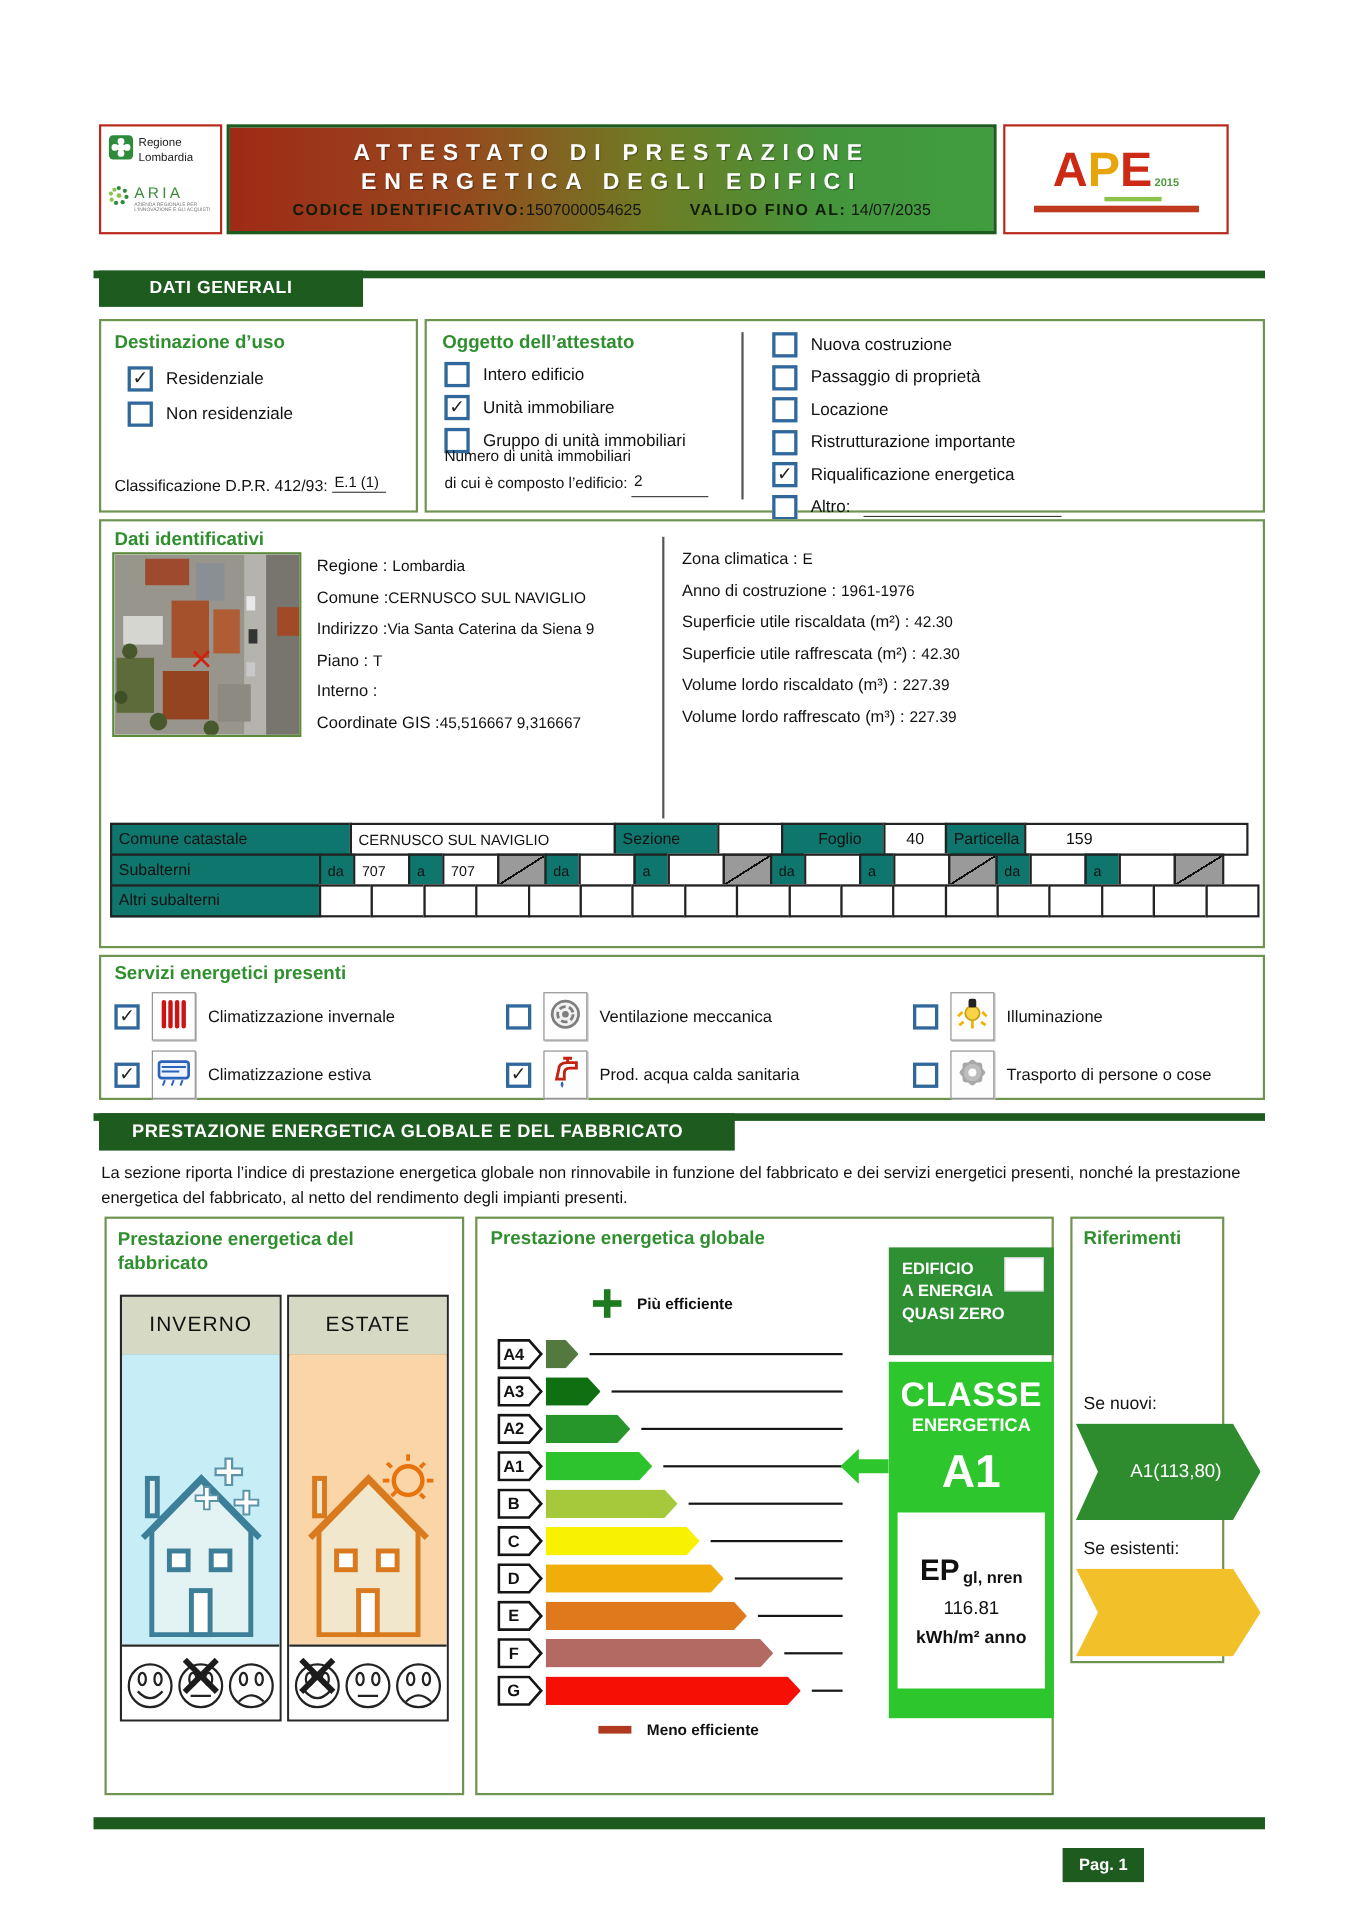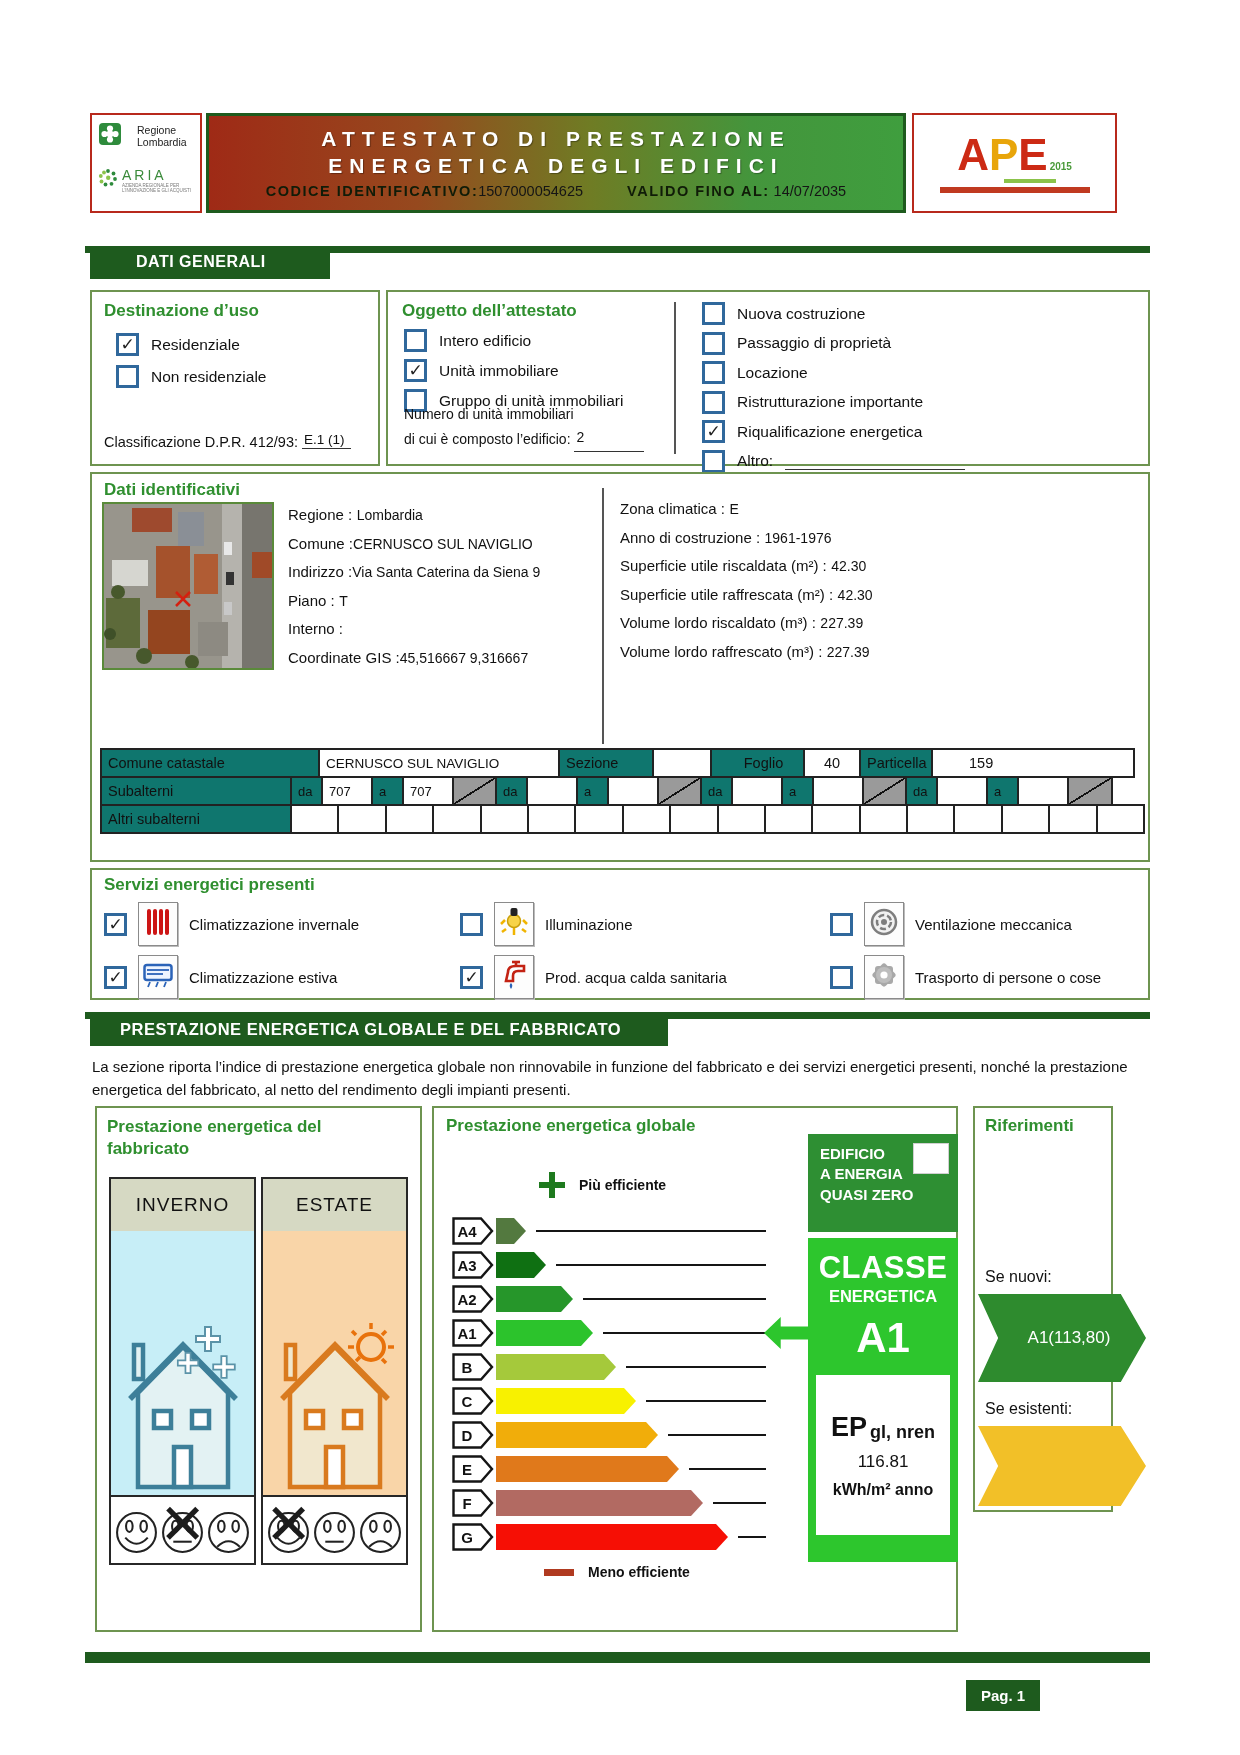--- a/index.html
+++ b/index.html
@@ -43,21 +43,21 @@
   .facestrip{position:absolute;left:0;right:0;bottom:0;height:66px;border-top:2px solid #272727;background:#fff;display:flex;align-items:flex-end;justify-content:center;gap:1px}
 </style>
 </head>
 <body>
 
 <div class="page">
 
   <div class="abs" style="left:90px;top:113px;width:1060px;height:100px">
 
     <div class="abs" style="left:0;top:0;width:112px;height:100px;border:2px solid #b8291c;background:#fff;box-sizing:border-box">
-      <div class="abs" style="left:6px;top:7px;display:flex;align-items:center;gap:15px">
+      <div class="abs" style="left:6px;top:7px;display:flex;align-items:center;gap:4px">
         <span>
           <svg width="24" height="24" viewBox="0 0 24 24">
               <rect x="1" y="1" width="22" height="22" rx="4" fill="#2e8b3c"></rect>
               <circle cx="12" cy="6.5" r="3.1" fill="#fff"></circle>
               <circle cx="12" cy="17.5" r="3.1" fill="#fff"></circle>
               <circle cx="6.5" cy="12" r="3.1" fill="#fff"></circle>
               <circle cx="17.5" cy="12" r="3.1" fill="#fff"></circle>
               <circle cx="12" cy="12" r="3.4" fill="#fff"></circle>
             </svg>
         </span>
@@ -338,46 +338,46 @@
                 </g>
               </svg></span>
           </span>
         <span class="lab">Climatizzazione invernale</span>
         </div>
       <div class="svc">
           <span class="cb">
             <i></i>
           </span>
         <span class="iconbox">
+            <span><svg width="28" height="28" viewBox="0 0 28 28">
+                <circle cx="14" cy="14" r="12" fill="#f1f1f1" stroke="#7e7e7e" stroke-width="2.5"></circle>
+                <circle cx="14" cy="14" r="7" fill="none" stroke="#7e7e7e" stroke-width="2.5" stroke-dasharray="6 3"></circle>
+                <circle cx="14" cy="14" r="3" fill="#7e7e7e"></circle>
+              </svg></span>
+          </span>
+        <span class="lab">Ventilazione meccanica</span>
+        </div>
+      <div class="svc">
+          <span class="cb">
+            <i></i>
+          </span>
+        <span class="iconbox">
             <span><svg width="28" height="30" viewBox="0 0 28 30">
                 <g stroke="#f0b400" stroke-width="2.5">
                   <line x1="14" y1="17" x2="14" y2="28"></line>
                   <line x1="5" y1="13" x2="1" y2="17"></line>
                   <line x1="23" y1="13" x2="27" y2="17"></line>
                   <line x1="6" y1="22" x2="2" y2="25"></line>
                   <line x1="22" y1="22" x2="26" y2="25"></line>
                 </g>
                 <circle cx="14" cy="14" r="6.5" fill="#f7d348" stroke="#caa00a" stroke-width="1.5"></circle>
                 <rect x="10.5" y="1" width="7" height="8" rx="2" fill="#222"></rect>
               </svg></span>
           </span>
         <span class="lab">Illuminazione</span>
-        </div>
-      <div class="svc">
-          <span class="cb">
-            <i></i>
-          </span>
-        <span class="iconbox">
-            <span><svg width="28" height="28" viewBox="0 0 28 28">
-                <circle cx="14" cy="14" r="12" fill="#f1f1f1" stroke="#7e7e7e" stroke-width="2.5"></circle>
-                <circle cx="14" cy="14" r="7" fill="none" stroke="#7e7e7e" stroke-width="2.5" stroke-dasharray="6 3"></circle>
-                <circle cx="14" cy="14" r="3" fill="#7e7e7e"></circle>
-              </svg></span>
-          </span>
-        <span class="lab">Ventilazione meccanica</span>
         </div>
       <div class="svc">
           <span class="cb">
             <i>✓</i>
           </span>
         <span class="iconbox">
             <span><svg width="30" height="26" viewBox="0 0 30 26">
                 <rect x="1.5" y="3" width="27" height="15" rx="2.5" fill="#eef4ff" stroke="#2b63b8" stroke-width="2.5"></rect>
                 <line x1="4" y1="8" x2="26" y2="8" stroke="#2b63b8" stroke-width="1.8"></line>
                 <line x1="4" y1="12" x2="20" y2="12" stroke="#2b63b8" stroke-width="1.8"></line>
@@ -634,21 +634,21 @@
           </span>
       </div>
 
       <div class="abs" style="left:374px;top:130px;width:150px;height:324px;background:#2dc62d;color:#fff;text-align:center;box-sizing:border-box">
         <div style="font-weight:800;font-size:31px;margin-top:12px;letter-spacing:.5px">CLASSE</div>
         <div style="font-weight:800;font-size:16.5px;margin-top:1px">ENERGETICA</div>
         <div style="font-weight:800;font-size:42px;margin-top:8px">A1</div>
         <div style="position:absolute;left:8px;right:8px;top:137px;height:160px;background:#fff;color:#111;display:flex;flex-direction:column;align-items:center;justify-content:center;gap:9px">
           <div style="display:flex;align-items:flex-end">
             <span style="font-weight:800;font-size:27px">EP</span>
-            <span style="font-weight:800;font-size:18px;margin-left:3px">gl, nren</span>
+            <span style="font-weight:800;font-size:15px;margin-left:3px">gl, nren</span>
           </div>
           <div style="font-size:17px">116.81</div>
           <div style="font-weight:800;font-size:16px">kWh/m² anno</div>
         </div>
       </div>
 
       <div class="abs" style="left:110px;top:456px;display:flex;align-items:center;gap:14px">
         <span class="minus"></span>
         <span style="font-weight:bold;font-size:14px">Meno efficiente</span>
       </div>

